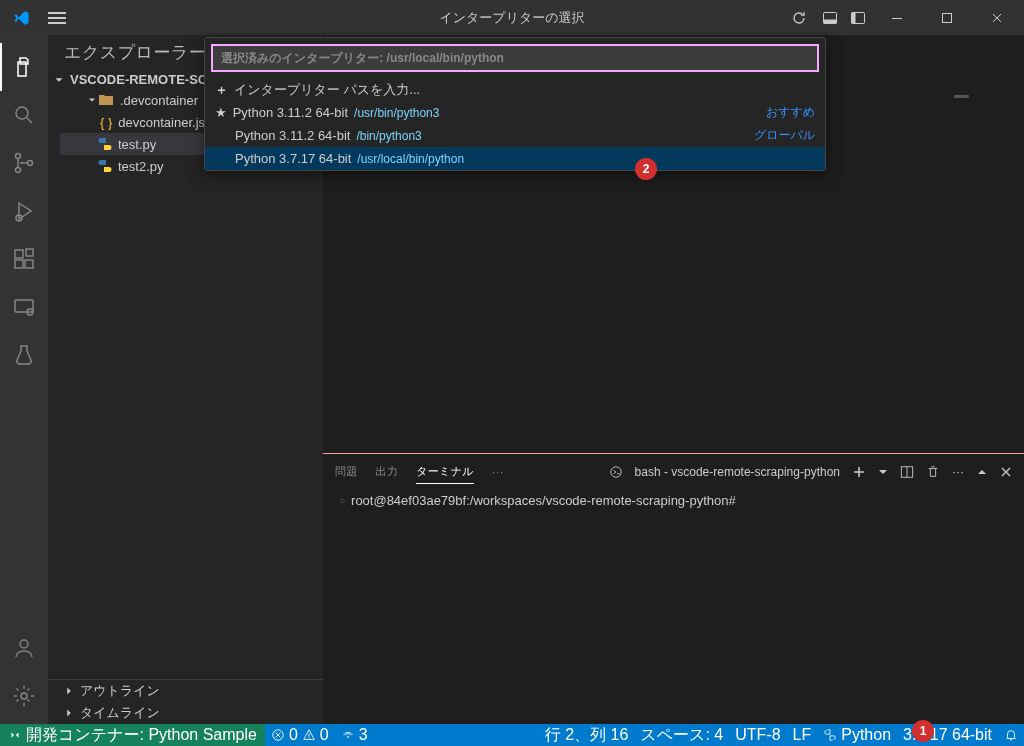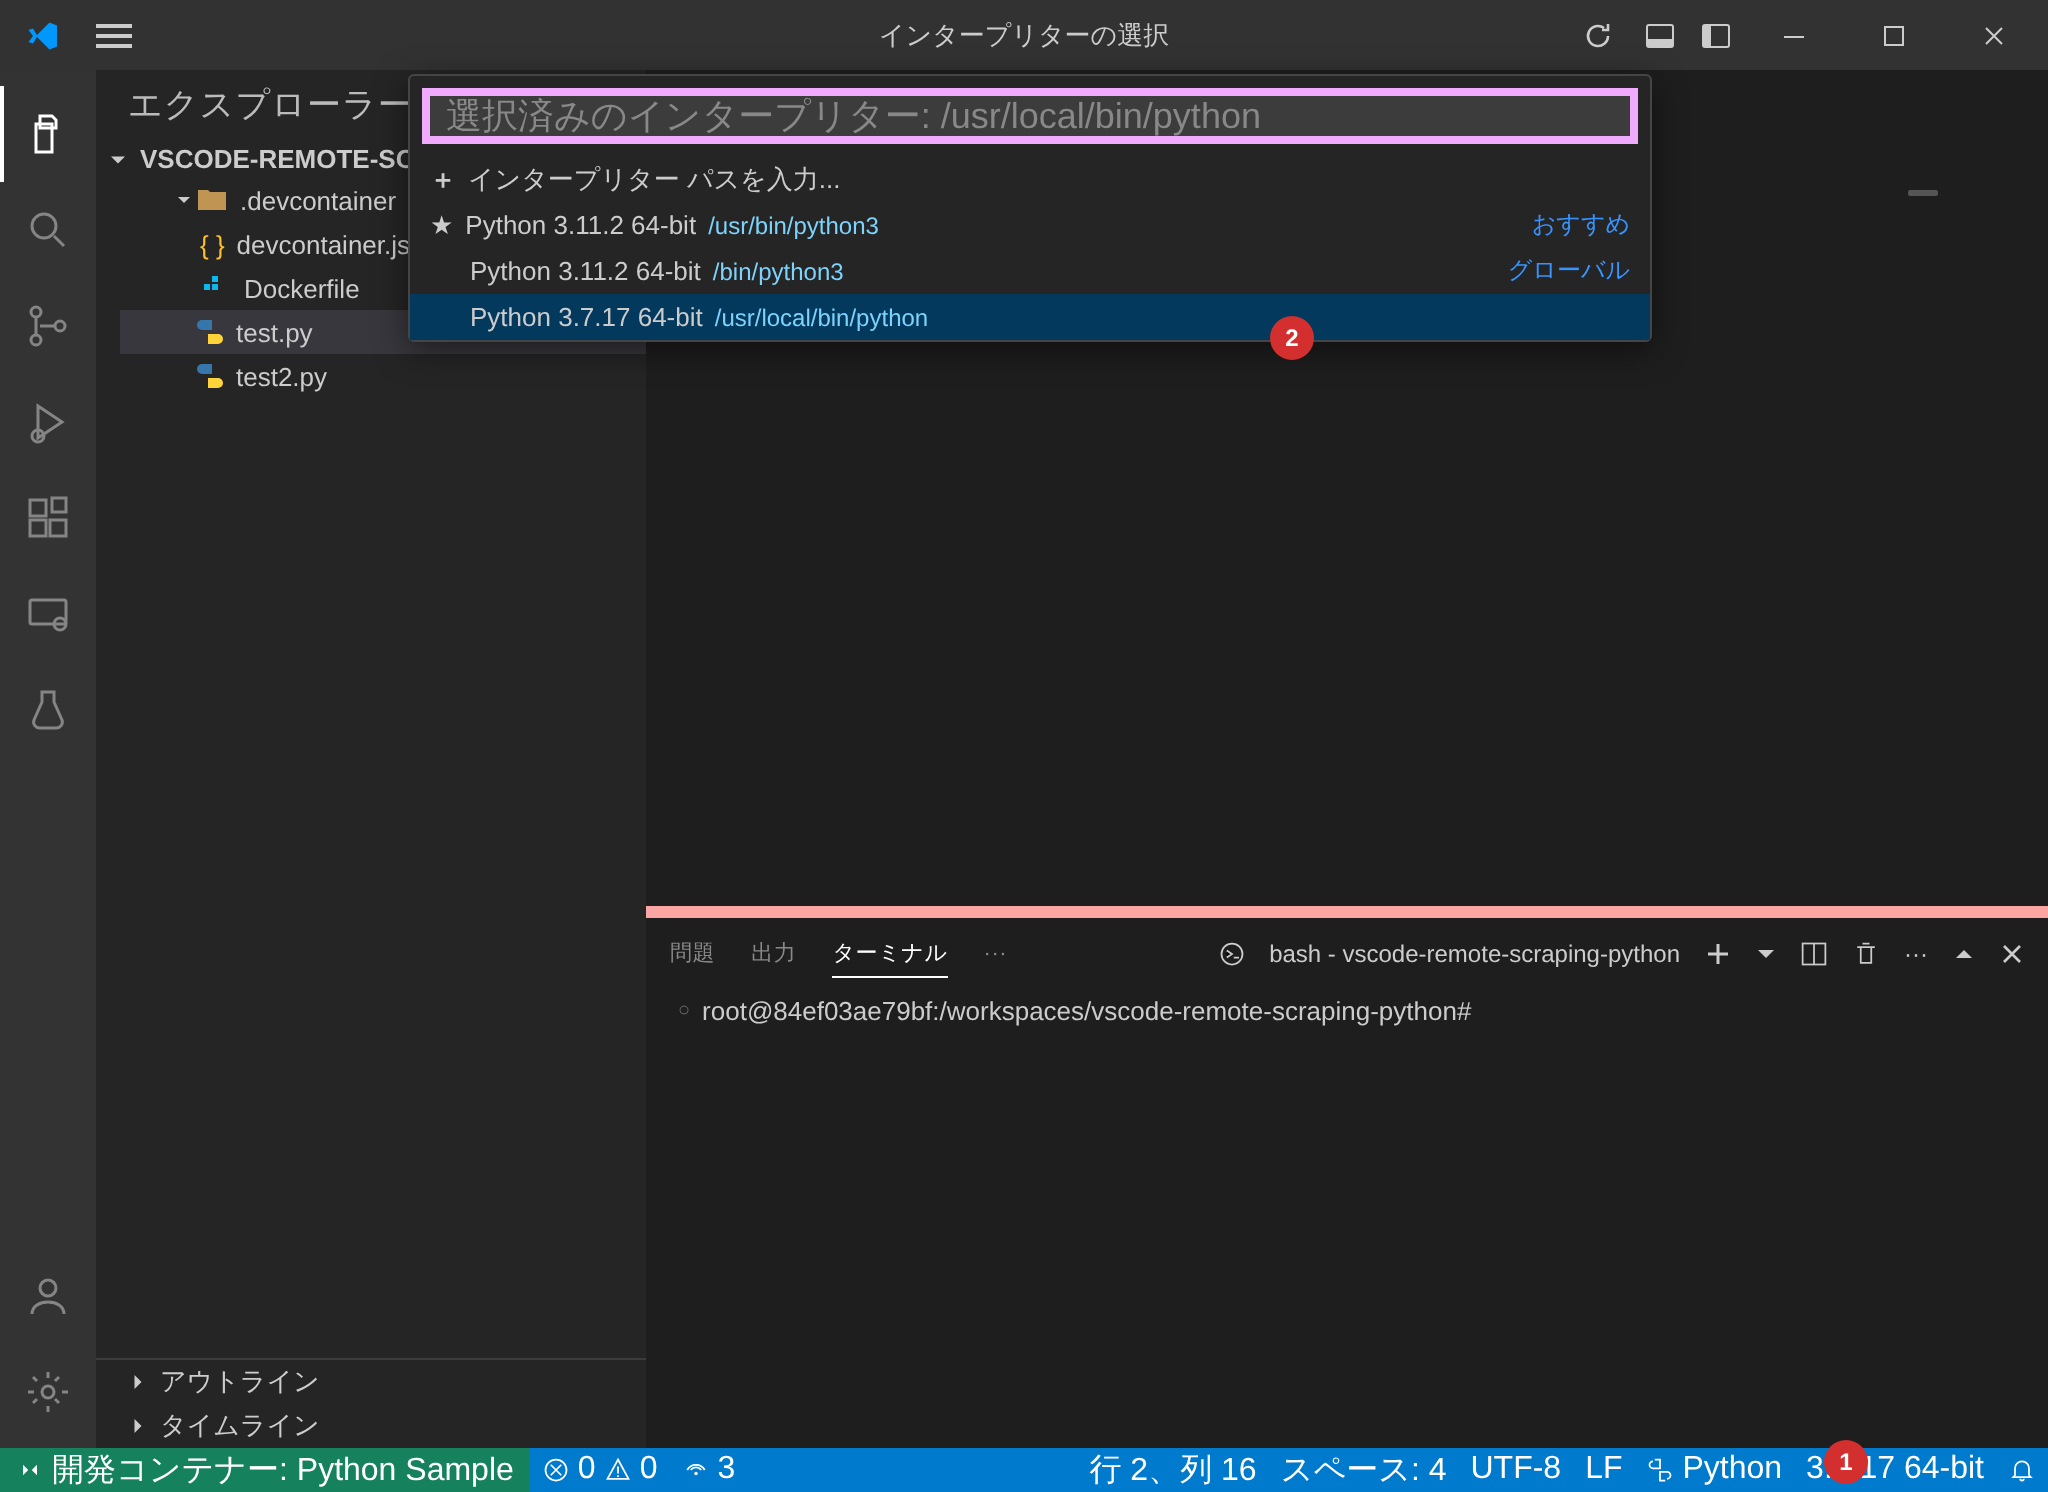--- a/index.html
+++ b/index.html
@@ -48,31 +48,31 @@
 .sidebar-bottom { border-top: 1px solid #3c3c3c; }
 .sidebar-bottom .sidebar-section { height: 22px; font-weight: 400; padding-left: 14px; }
 
 
 .editor-area { position: absolute; left: 323px; top: 35px; right: 0; bottom: 22px; background: #1e1e1e; display: flex; flex-direction: column; }
 .minimap-stub { position: absolute; top: 60px; right: 55px; width: 15px; height: 3px; background: #555; border-radius: 1px; }
 
 
 .quick-pick { position: absolute; top: 37px; left: 204px; width: 622px; background: #252526; border: 1px solid #454545; border-radius: 3px; box-shadow: 0 4px 16px rgba(0,0,0,0.5); z-index: 100; }
 .quick-input { margin: 6px; }
-.quick-input input { width: 100%; height: 28px; background: #3c3c3c; border: 4px solid #f0abfc; color: #cccccc; padding: 0 8px; font-size: 18px; outline: none; }
+.quick-input input { width: 100%; height: 28px; background: #3c3c3c; border: 2px solid #f0abfc; color: #cccccc; padding: 0 8px; font-size: 12px; outline: none; font-weight: bold; }
 .quick-input input::placeholder { color: #888888; }
 .quick-list-item { height: 23px; display: flex; align-items: center; padding: 0 10px; font-size: 13px; color: #cccccc; cursor: pointer; gap: 6px; }
 .quick-list-item.selected { background: #04395e; }
 .quick-path { color: #7dd3fc; font-size: 12px; }
 .quick-tag { margin-left: auto; font-size: 12px; color: #3794ff; }
 .plus-icon { color: #cccccc; font-weight: bold; }
 .star-icon { color: #cccccc; }
 
 
-.panel { position: absolute; left: 323px; right: 0; bottom: 22px; height: 271px; background: #1e1e1e; border-top: 6px solid #fca5a5; display: flex; flex-direction: column; }
+.panel { position: absolute; left: 323px; right: 0; bottom: 22px; height: 271px; background: #1e1e1e; border-top: 1px solid #fca5a5; display: flex; flex-direction: column; }
 .panel-tabs { height: 35px; display: flex; align-items: center; padding: 0 12px; gap: 18px; font-size: 11px; color: #888888; }
 .panel-tab { cursor: pointer; padding: 4px 0; letter-spacing: 0.3px; }
 .panel-tab.active { color: #ffffff; border-bottom: 1px solid #ffffff; }
 .panel-tabs-right { margin-left: auto; display: flex; align-items: center; gap: 12px; font-size: 12px; color: #cccccc; }
 .terminal-body { flex: 1; padding: 4px 16px; font-family: Consolas, monospace; font-size: 13px; color: #cccccc; }
 .terminal-line { display: flex; align-items: center; gap: 6px; }
 .terminal-circle { color: #666; font-size: 10px; }
 
 
 .statusbar { position: absolute; left: 0; right: 0; bottom: 0; height: 22px; background: #007acc; display: flex; align-items: center; font-size: 16px; color: #ffffff; }
@@ -236,30 +236,20 @@
       <span class="tree-icon folder-icon">
           <svg width="16" height="14" viewBox="0 0 16 14">
             <path fill="currentColor" d="M1 2h5l1 1h8v9H1z"></path>
           </svg>
         </span>
       <span>.devcontainer</span>
     </div>
     <div class="tree-item indent-2">
       <span class="tree-icon json-icon">{ }</span>
       <span>devcontainer.jso…</span>
-    </div>
-    <div class="tree-item indent-2">
-      <span class="tree-icon docker-icon">
-          <svg width="16" height="12" viewBox="0 0 16 12">
-            <rect x="2" y="4" width="3" height="3" fill="currentColor"></rect>
-            <rect x="6" y="4" width="3" height="3" fill="currentColor"></rect>
-            <rect x="6" y="0" width="3" height="3" fill="currentColor"></rect>
-          </svg>
-        </span>
-      <span>Dockerfile</span>
     </div>
     <div class="tree-item indent-1 active">
       <span class="tree-icon py-icon" style="margin-left:12px;">
           <svg width="14" height="14" viewBox="0 0 14 14">
             <path fill="#3776ab" d="M3 1h5v5H3a2 2 0 0 1 0-5z"></path>
             <path fill="#ffd43b" d="M11 13H6V8h5a2 2 0 0 1 0 5z"></path>
           </svg>
         </span>
       <span>test.py</span>
     </div>

